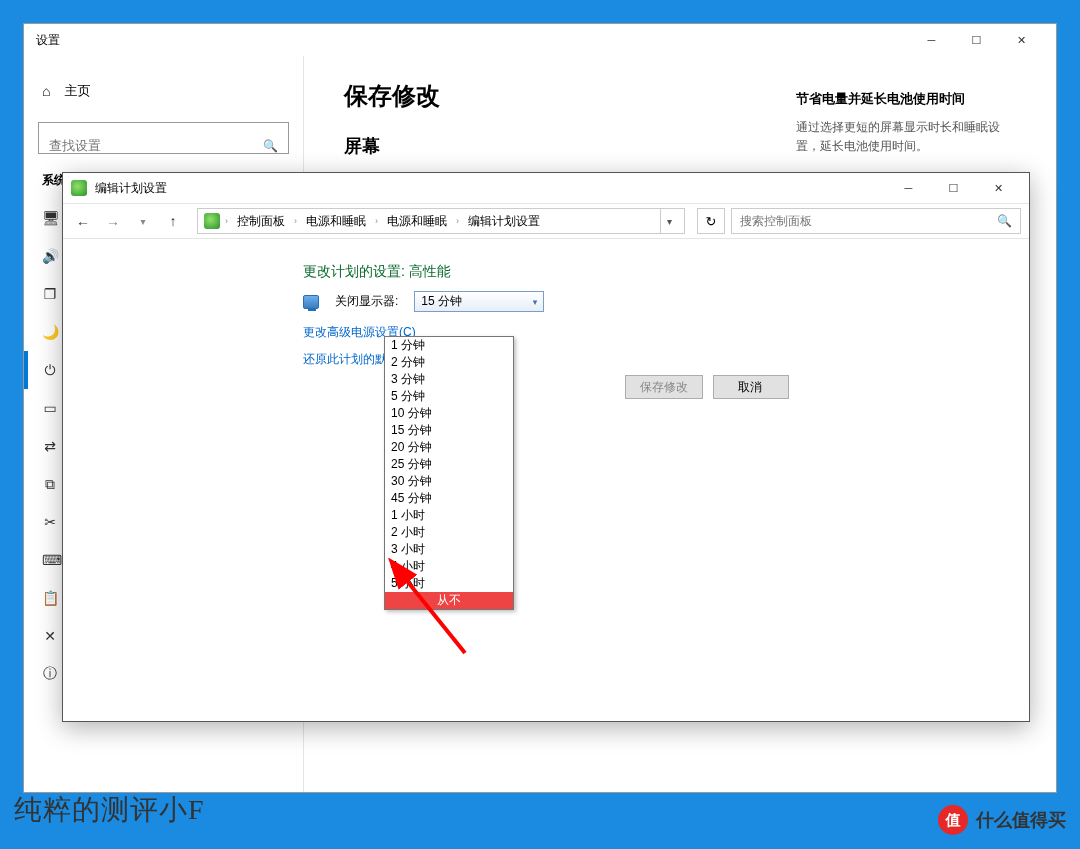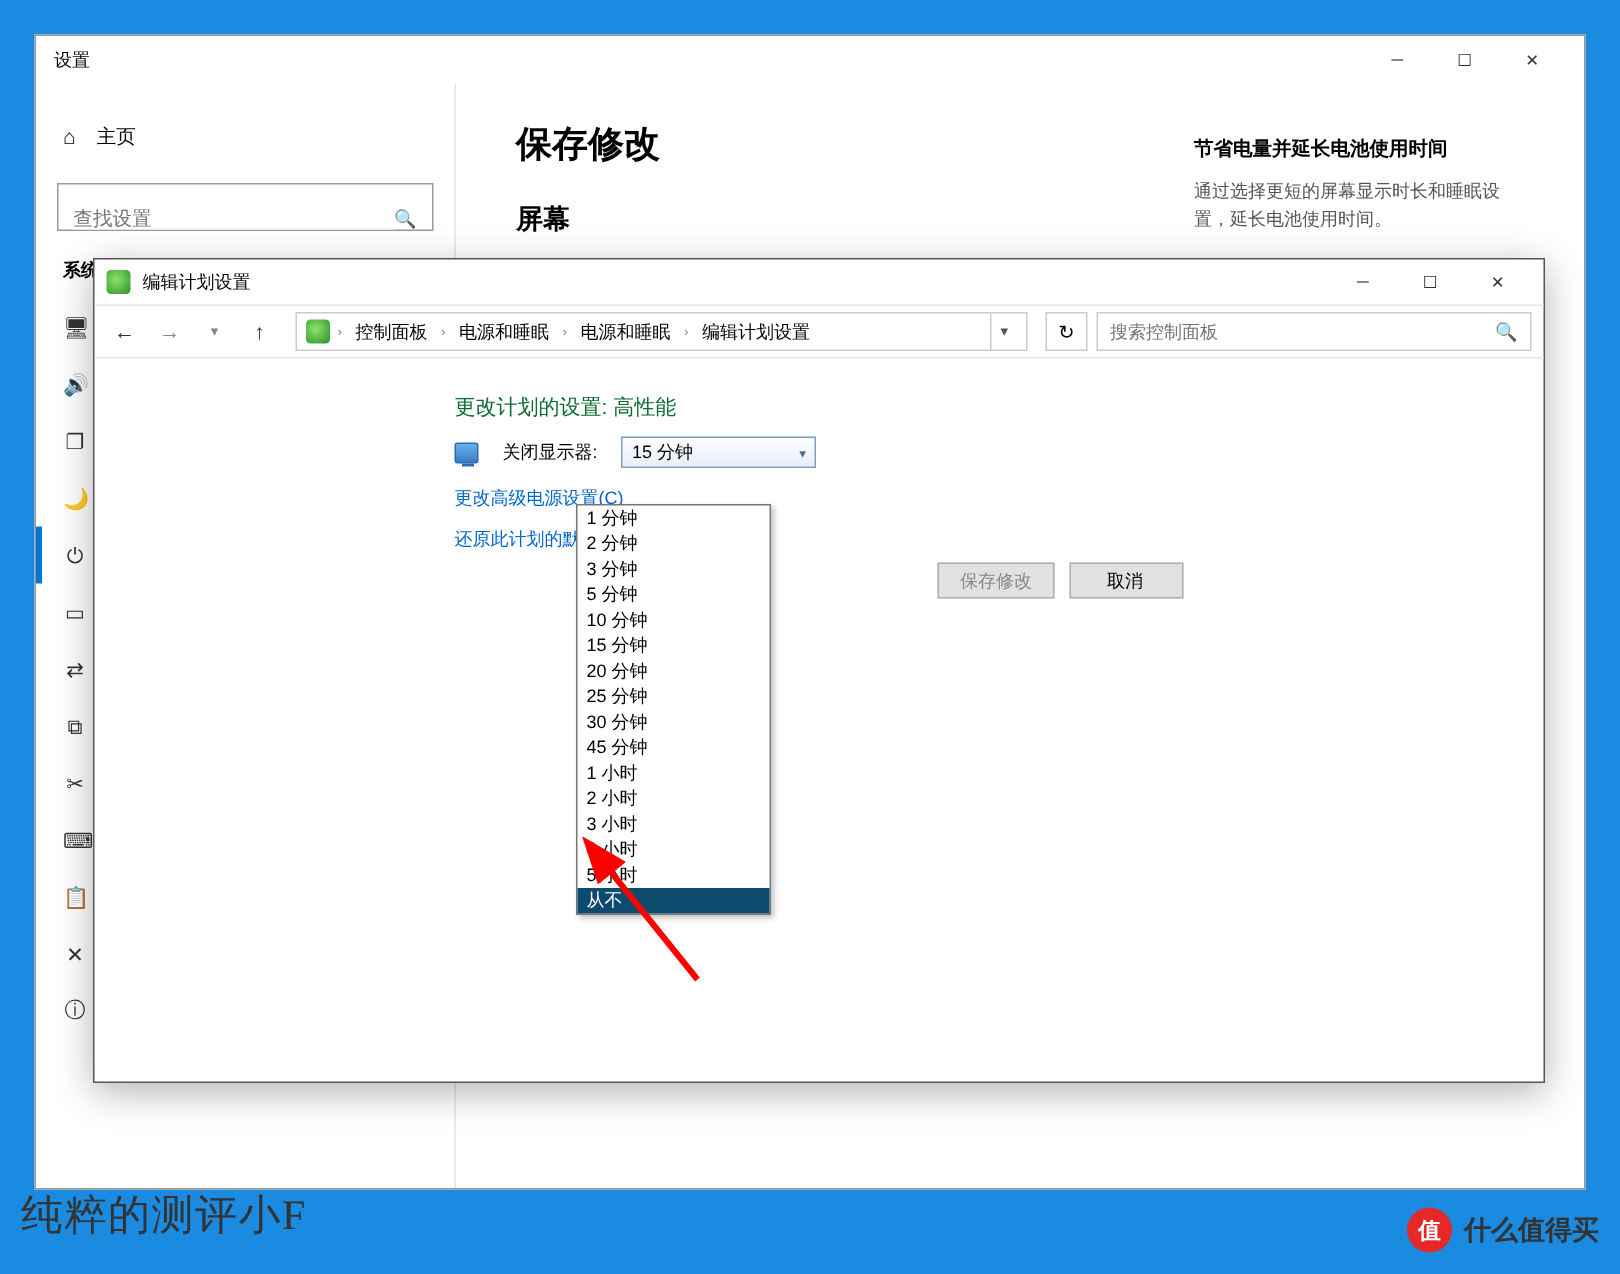--- a/index.html
+++ b/index.html
@@ -55,21 +55,21 @@
 .monitor-icon::after { content:''; position:absolute; bottom:-3px; left:4px; width:8px; height:2px; background:#2a6db3; }
 .combo { border: 1px solid #7a9ec9; background: linear-gradient(#fff,#e6eef8); height: 21px; width: 130px; display: flex; align-items: center; padding: 0 6px; font-size: 12px; position: relative; }
 .combo-arrow { margin-left: auto; color: #4a6da8; font-size: 9px; }
 .link { color: #0066cc; font-size: 12px; margin-bottom: 10px; display: block; cursor: default; }
 .btn-row { position: absolute; right: 240px; top: 136px; display: flex; gap: 10px; font-family: Liberation Serif, serif; }
 .win-btn { min-width: 76px; height: 24px; border: 1px solid #adadad; background: #e1e1e1; font-size: 12px; display: flex; align-items: center; justify-content: center; padding: 0 14px; color: #888; }
 .win-btn.enabled { color: #000; padding-left: 12px; }
 
 .dropdown-list { position: absolute; left: 384px; top: 336px; width: 130px; background: #fff; border: 1px solid #767676; box-shadow: 2px 2px 4px rgba(0,0,0,0.25); font-size: 12px; z-index: 100; }
 .dd-item { padding: 1px 6px; line-height: 15px; cursor: default; }
-.dd-item.hl { background: #0c4a6e; color: #fff; }
+.dd-item.hl { background: #ef4444; color: #fff; text-align: center; }
 
 .arrow-annotation { position: absolute; left: 380px; top: 558px; pointer-events: none; z-index: 101; }
 
 .watermark-left { position: absolute; left: 14px; bottom: 20px; font-family: "STKaiti","KaiTi",cursive; font-size: 28px; color: #333; letter-spacing: 1px; }
 .watermark-right { position: absolute; right: 14px; bottom: 14px; display: flex; align-items: center; gap: 8px; font-size: 18px; color: #333; font-weight: bold; }
 .wm-badge { width: 30px; height: 30px; border-radius: 50%; background: #e62828; color: #fff; display: flex; align-items: center; justify-content: center; font-size: 15px; font-weight: bold; }
 </style>
 </head>
 <body>
 

